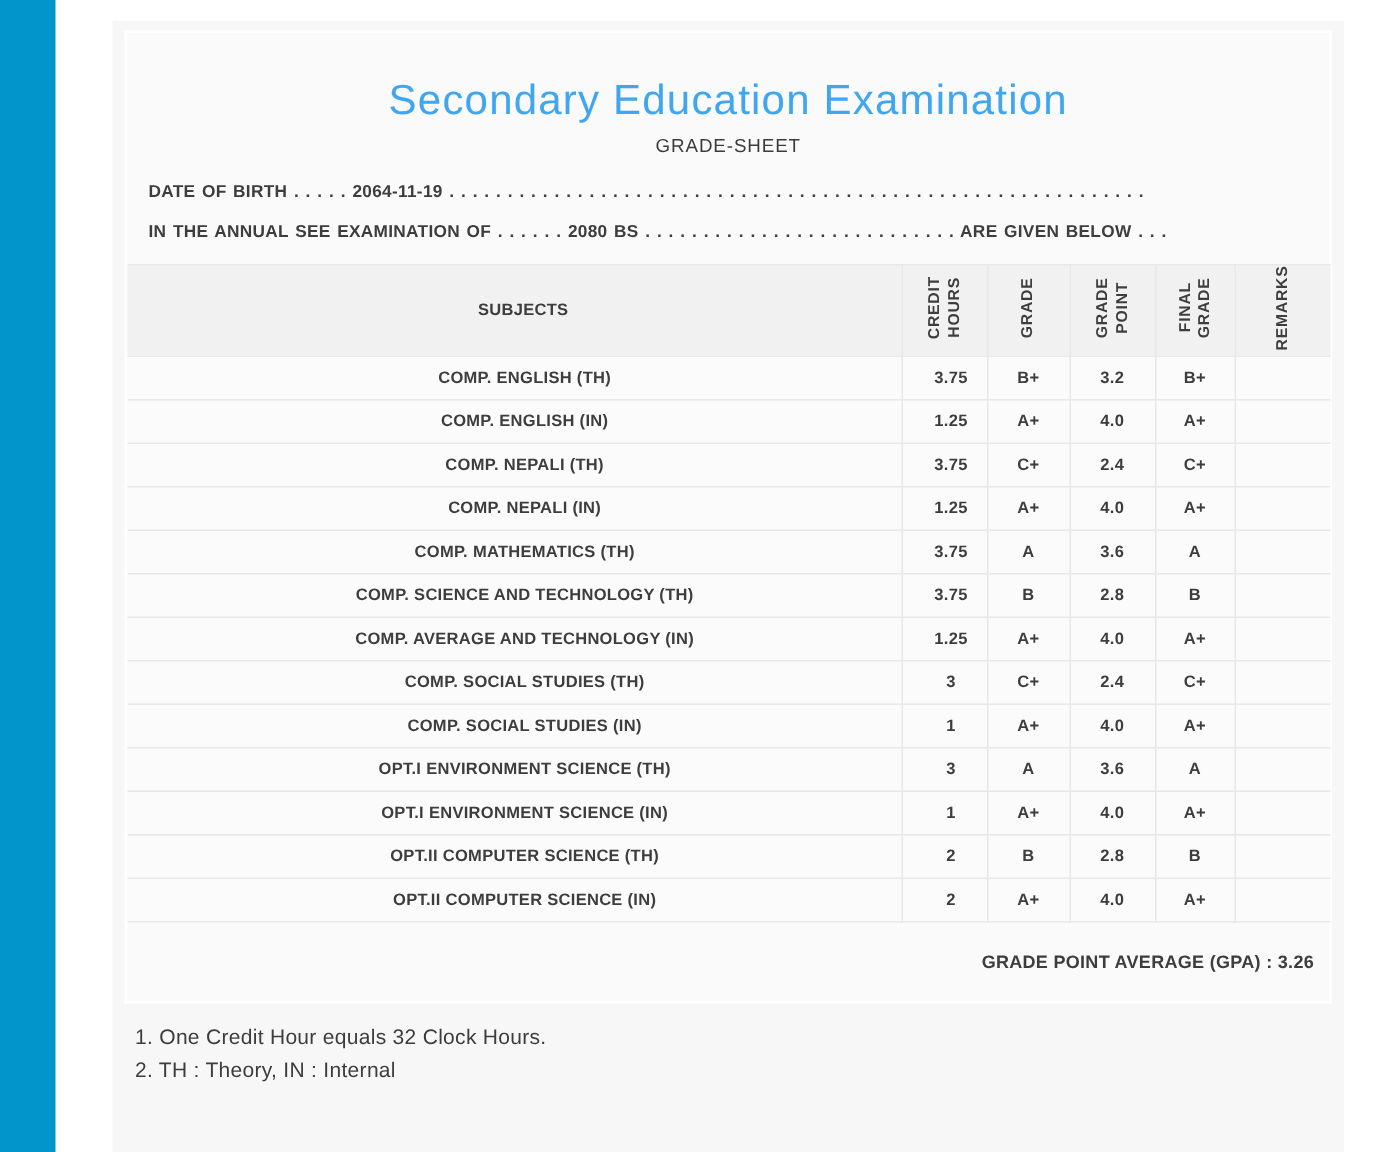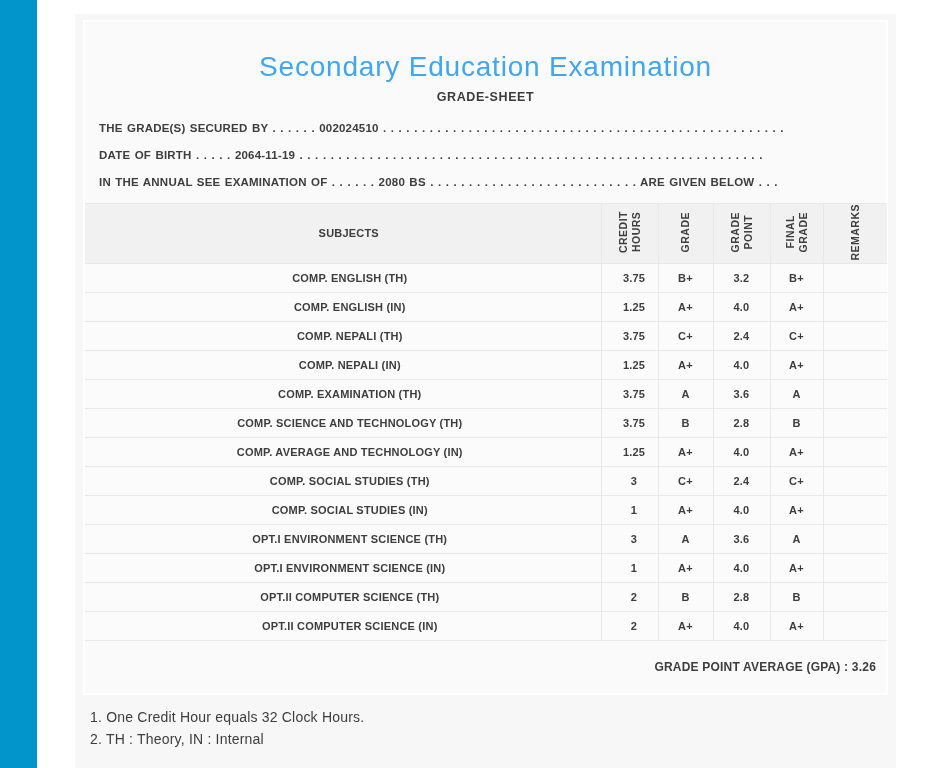--- a/index.html
+++ b/index.html
@@ -32,21 +32,21 @@
     font-size: 28px;
     font-weight: 400;
     letter-spacing: 0.8px;
     color: #41a6f0;
     line-height: 26px;
   }
   .sheet-subtitle {
     margin-top: 9px;
     text-align: center;
     font-size: 12.5px;
-    font-weight: 700;
+    font-weight: 400;
     letter-spacing: 0.6px;
     color: #3b3b3b;
     line-height: 16px;
   }
   .info-lines {
     margin: 10px 14px 0 14px;
   }
   .info-line {
     font-size: 11.5px;
     font-weight: 700;
@@ -129,26 +129,20 @@
 
 <div class="sidebar-strip"></div>
 
 <div class="page-panel">
   <div class="grade-card">
 
     <div class="page-title">Secondary Education Examination</div>
     <div class="sheet-subtitle">GRADE-SHEET</div>
 
     <div class="info-lines">
-      <div class="info-line">
-        <span>THE GRADE(S) SECURED BY</span>
-        <span>. . . . . .</span>
-        <span>002024510</span>
-        <span>. . . . . . . . . . . . . . . . . . . . . . . . . . . . . . . . . . . . . . . . . . . . . . . . . . . .</span>
-      </div>
       <div class="info-line">
         <span>DATE OF BIRTH</span>
         <span>. . . . .</span>
         <span>2064-11-19</span>
         <span>. . . . . . . . . . . . . . . . . . . . . . . . . . . . . . . . . . . . . . . . . . . . . . . . . . . . . . . . . . . .</span>
       </div>
       <div class="info-line">
         <span>IN THE ANNUAL SEE EXAMINATION OF</span>
         <span>. . . . . .</span>
         <span>2080 BS</span>
@@ -207,21 +201,21 @@
         </tr>
         <tr>
           <td class="subject-cell">COMP. NEPALI (IN)</td>
           <td class="credit-cell">1.25</td>
           <td>A+</td>
           <td>4.0</td>
           <td>A+</td>
           <td></td>
         </tr>
         <tr>
-          <td class="subject-cell">COMP. EXAMINATION (TH)</td>
+          <td class="subject-cell">COMP. MATHEMATICS (TH)</td>
           <td class="credit-cell">3.75</td>
           <td>A</td>
           <td>3.6</td>
           <td>A</td>
           <td></td>
         </tr>
         <tr>
           <td class="subject-cell">COMP. SCIENCE AND TECHNOLOGY (TH)</td>
           <td class="credit-cell">3.75</td>
           <td>B</td>

